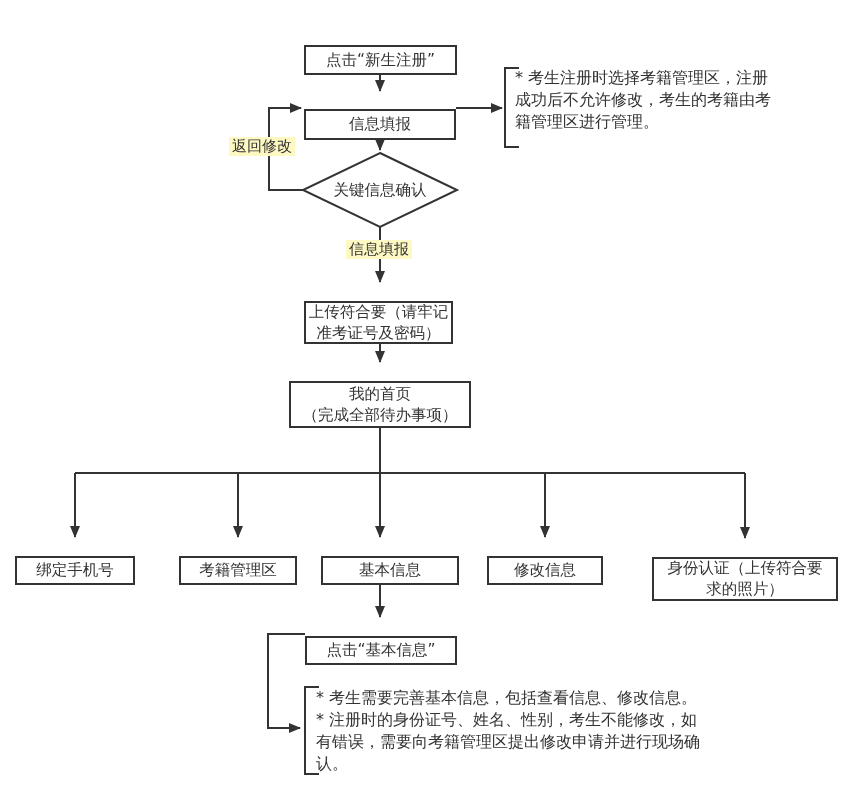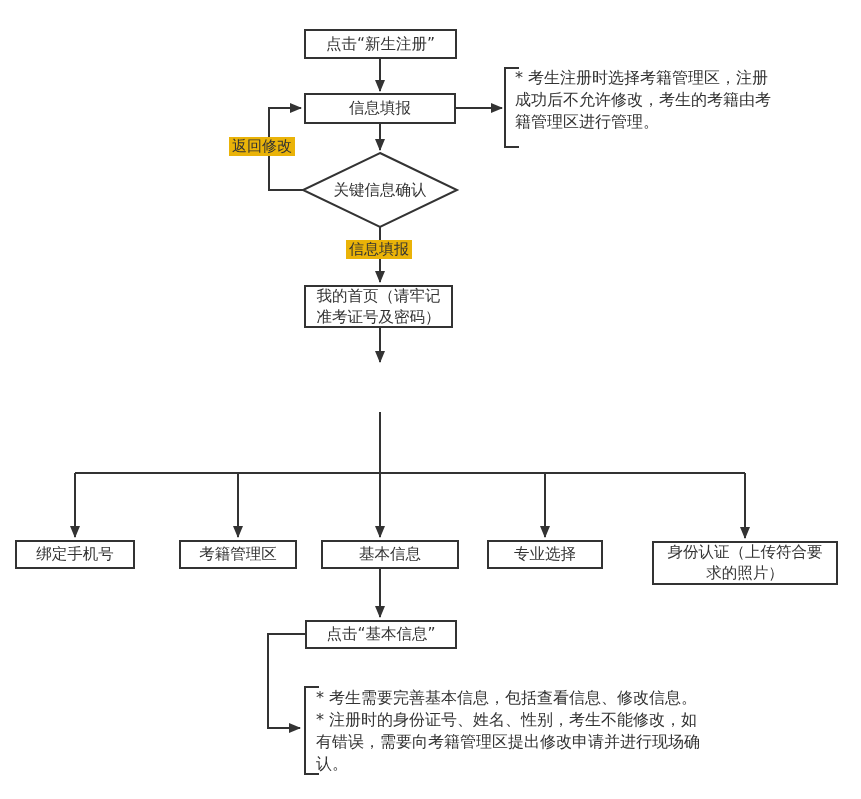--- a/index.html
+++ b/index.html
@@ -8,27 +8,28 @@
     font-family:"DejaVu Sans","Liberation Sans",sans-serif;
     color:#333;overflow:hidden;
   }
   .layer{position:absolute;left:0;top:0;}
   .box{
     position:absolute;box-sizing:border-box;
     border:2px solid #333;background:#fff;
     display:flex;align-items:center;justify-content:center;
     text-align:center;font-size:15.5px;line-height:21px;
     white-space:pre-line;
+    margin-top:16px;
   }
   .diamond-label{
     position:absolute;display:flex;align-items:center;justify-content:center;
     text-align:center;font-size:15.5px;
   }
   .edge-label{
-    position:absolute;background:#eab308;font-size:15px;padding:0 3px;
+    position:absolute;background:#fef9c3;font-size:15px;padding:0 3px;
     transform:translateX(-50%);white-space:nowrap;font-family:Liberation Mono, monospace;
   }
   .note{
     position:absolute;font-size:16px;line-height:22px;
     white-space:pre-line;text-align:left;
   }
 </style>
 </head>
 <body>
 
@@ -61,31 +62,33 @@
       <polygon points="380,153 457,190 380,227 303,190" fill="#fff"></polygon>
     </g>
   </svg>
 
   <div class="box" style="left:304px;top:29px;width:153px;height:30px;">点击“新生注册”</div>
 
   <div class="box" style="left:304px;top:93px;width:152px;height:31px;">信息填报</div>
 
   <div class="diamond-label" style="left:303px;top:153px;width:154px;height:74px;">关键信息确认</div>
 
-  <div class="box" style="left:304px;top:285px;width:149px;height:43px;">我的首页（请牢记
+  <div class="box" style="left:304px;top:285px;width:149px;height:43px;">上传符合要（请牢记
 准考证号及密码）</div>
 
+  <div class="box" style="left:289px;top:365px;width:182px;height:47px;">我的首页
+（完成全部待办事项）</div>
 
   <div class="box" style="left:15px;top:540px;width:120px;height:29px;">绑定手机号</div>
 
   <div class="box" style="left:179px;top:540px;width:118px;height:29px;">考籍管理区</div>
 
   <div class="box" style="left:321px;top:540px;width:138px;height:29px;">基本信息</div>
 
-  <div class="box" style="left:487px;top:540px;width:116px;height:29px;">专业选择</div>
+  <div class="box" style="left:487px;top:540px;width:116px;height:29px;">修改信息</div>
 
   <div class="box" style="left:652px;top:541px;width:186px;height:44px;">身份认证（上传符合要
 求的照片）</div>
 
   <div class="box" style="left:305px;top:620px;width:152px;height:29px;">点击“基本信息”</div>
 
   <div class="edge-label" style="left:262px;top:137px;">返回修改</div>
 
   <div class="edge-label" style="left:379px;top:240px;">信息填报</div>
 

